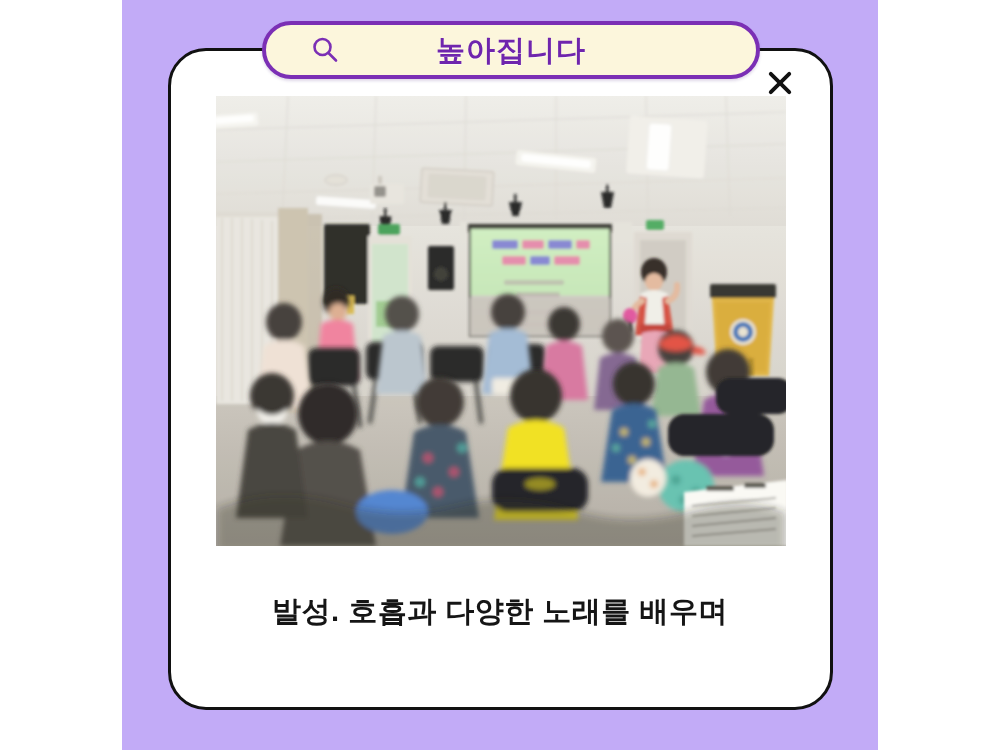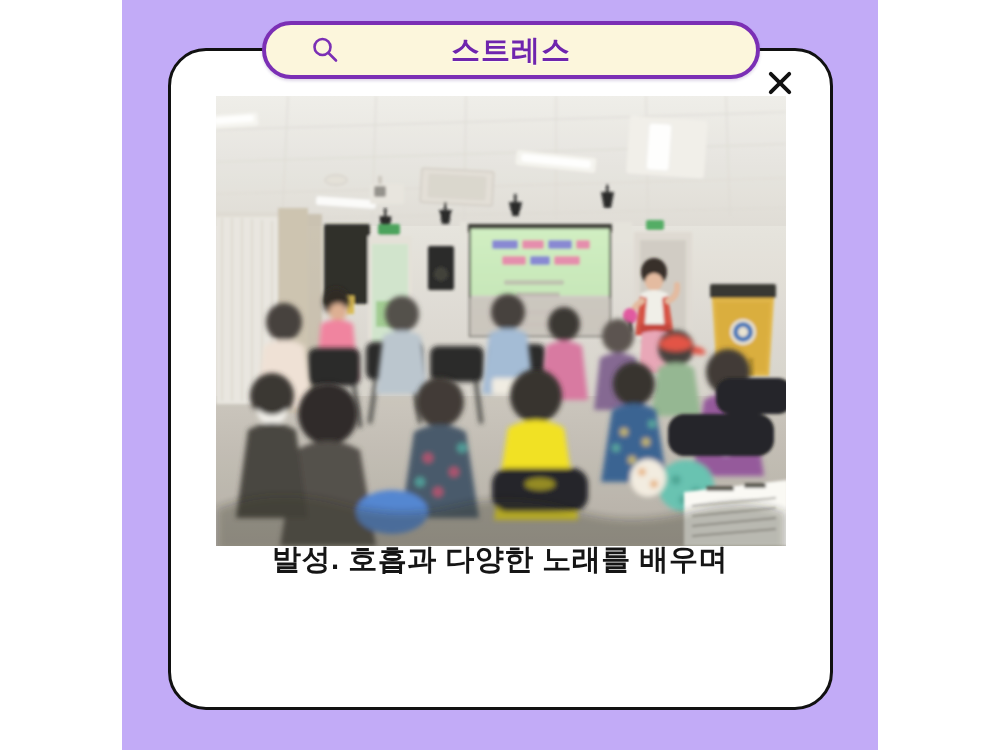--- a/index.html
+++ b/index.html
@@ -104,21 +104,21 @@
     height: 450px;
     overflow: hidden;
     background: #cfc9c1;
   }
   .photo svg { display: block; width: 570px; height: 450px; }
 
   
   .caption {
     position: absolute;
     left: 200px;
-    top: 540px;
+    top: 592px;
     width: 600px;
     text-align: center;
   }
   .cap-line {
     position: relative;
     font-size: 29px;
     font-weight: 700;
     color: #151515;
     letter-spacing: 0.5px;
     white-space: nowrap;
@@ -153,21 +153,21 @@
 
   <div class="card"></div>
 
   <div class="search-pill">
     <span class="search-icon">
       <svg viewBox="0 0 30 30" width="30" height="30">
         <circle cx="12.5" cy="12" r="8" fill="none" stroke="#7b2fb5" stroke-width="2.6"></circle>
         <line x1="18.5" y1="18" x2="26" y2="25.5" stroke="#7b2fb5" stroke-width="2.6" stroke-linecap="round"></line>
       </svg>
     </span>
-    <span class="pill-title">스트레스</span>
+    <span class="pill-title">높아집니다</span>
   </div>
 
   <div class="close-btn">
     <svg viewBox="0 0 24 24" width="26" height="26">
       <line x1="3.5" y1="3.5" x2="20.5" y2="20.5" stroke="#111111" stroke-width="3.6" stroke-linecap="round"></line>
       <line x1="20.5" y1="3.5" x2="3.5" y2="20.5" stroke="#111111" stroke-width="3.6" stroke-linecap="round"></line>
     </svg>
   </div>
 
   <div class="photo">

